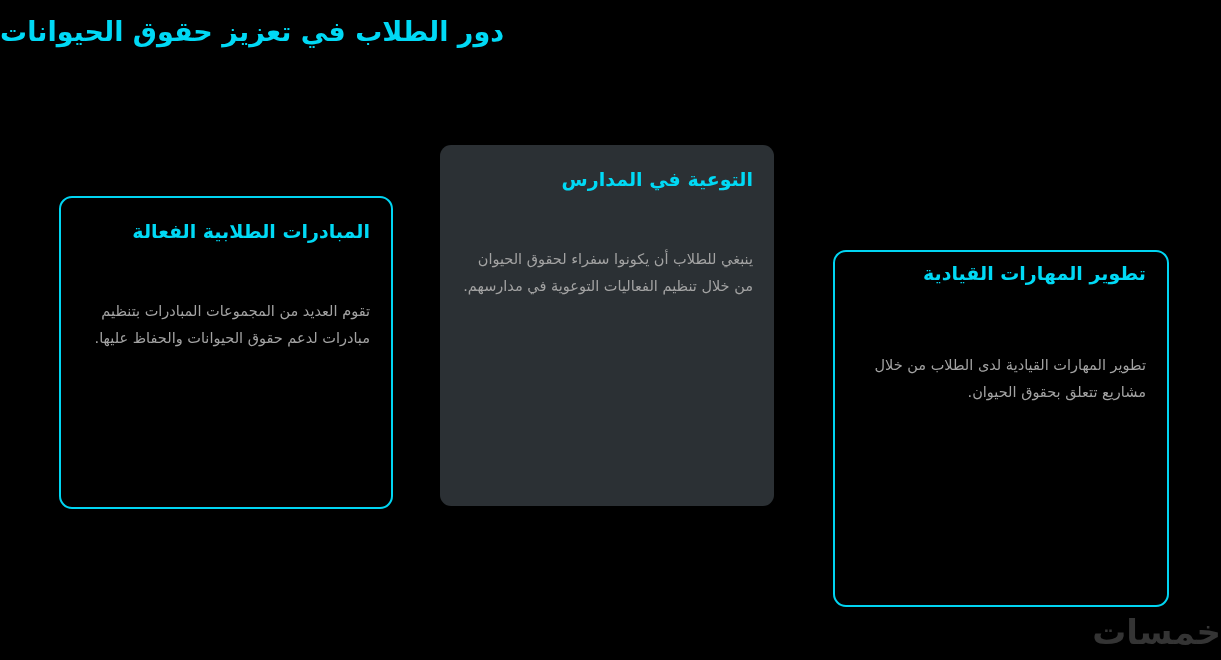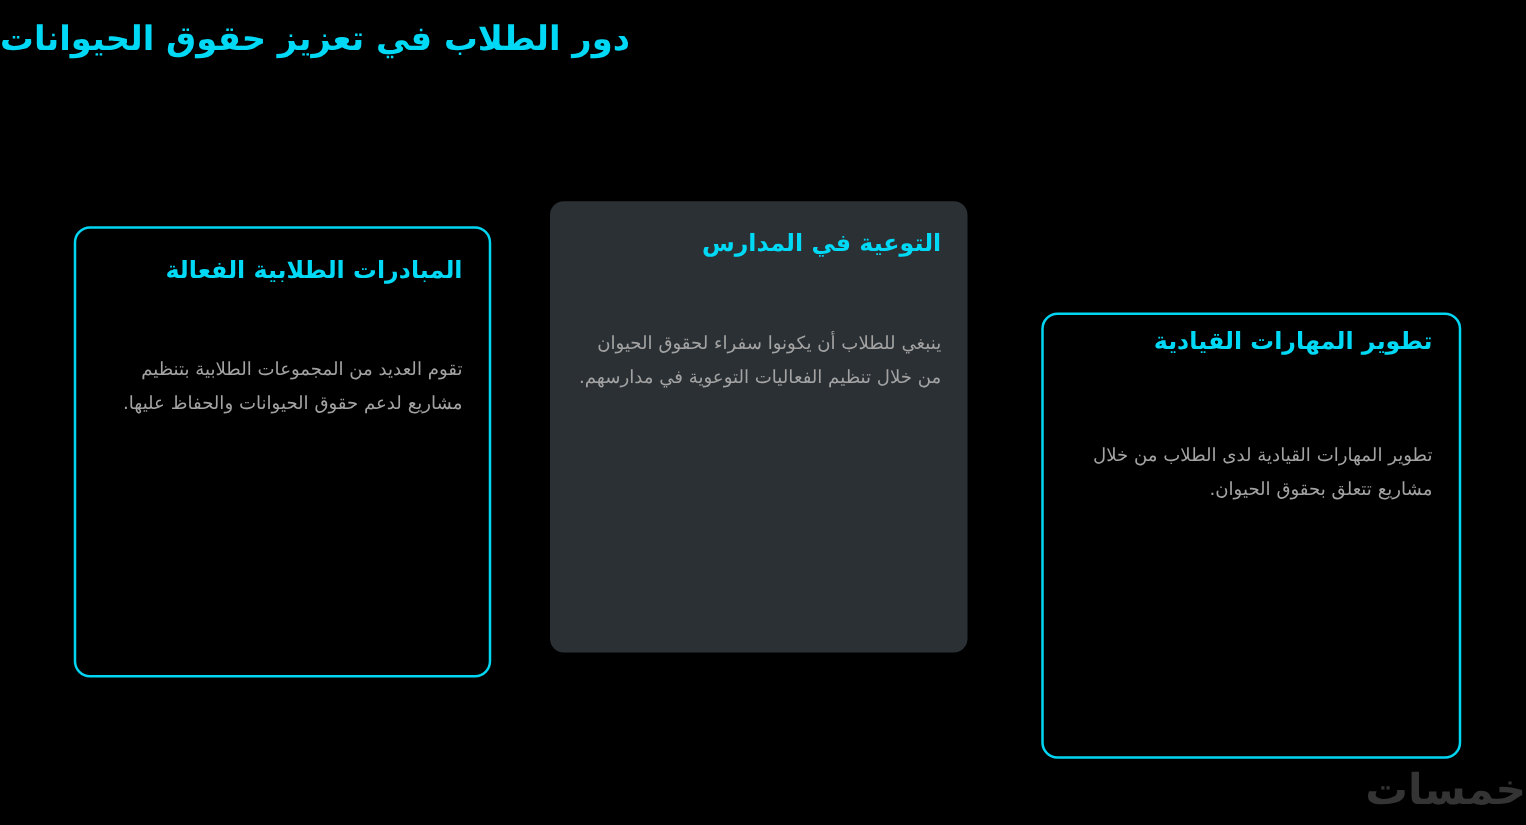--- a/index.html
+++ b/index.html
@@ -43,21 +43,20 @@
   }
   .card-outline {
     background: #000000;
     border: 2px solid #00d5f2;
     border-radius: 13px;
   }
   .card-filled {
     background: #2b3034;
     border: none;
     border-radius: 11px;
-    margin-top: 16px;
   }
   .card-title {
     position: absolute;
     direction: rtl;
     unicode-bidi: embed;
     font-size: 19px;
     font-weight: bold;
     color: #00d9f5;
     line-height: 1.4;
     text-align: right;
@@ -68,21 +67,21 @@
     direction: rtl;
     unicode-bidi: embed;
     font-size: 14.5px;
     font-weight: normal;
     color: #a3a3a3;
     line-height: 1.85;
     text-align: right;
   }
 
   
-  #card-initiatives { left: 59px;  top: 181px; width: 334px; height: 361px; }
+  #card-initiatives { left: 59px;  top: 196px; width: 334px; height: 313px; }
   #card-initiatives .card-title { right: 21px; top: 20px; }
   #card-initiatives .card-body  { right: 21px; left: 18px; top: 100px; }
 
   
   #card-awareness { left: 440px; top: 145px; width: 334px; height: 361px; }
   #card-awareness .card-title { right: 21px; top: 21px; }
   #card-awareness .card-body  { right: 21px; left: 18px; top: 101px; }
 
   
   #card-leadership { left: 833px; top: 250px; width: 336px; height: 357px; }
@@ -105,21 +104,21 @@
 </style>
 </head>
 <body>
 
 <div id="stage">
 
   <div class="page-title">دور الطلاب في تعزيز حقوق الحيوانات</div>
 
   <div class="card card-outline" id="card-initiatives">
     <div class="card-title">المبادرات الطلابية الفعالة</div>
-    <div class="card-body">تقوم العديد من المجموعات الطلابية بتنظيم مشاريع لدعم حقوق الحيوانات والحفاظ عليها.</div>
+    <div class="card-body">تقوم العديد من المجموعات المبادرات بتنظيم مبادرات لدعم حقوق الحيوانات والحفاظ عليها.</div>
   </div>
 
   <div class="card card-filled" id="card-awareness">
     <div class="card-title">التوعية في المدارس</div>
     <div class="card-body">ينبغي للطلاب أن يكونوا سفراء لحقوق الحيوان من خلال تنظيم الفعاليات التوعوية في مدارسهم.</div>
   </div>
 
   <div class="card card-outline" id="card-leadership">
     <div class="card-title">تطوير المهارات القيادية</div>
     <div class="card-body">تطوير المهارات القيادية لدى الطلاب من خلال مشاريع تتعلق بحقوق الحيوان.</div>

